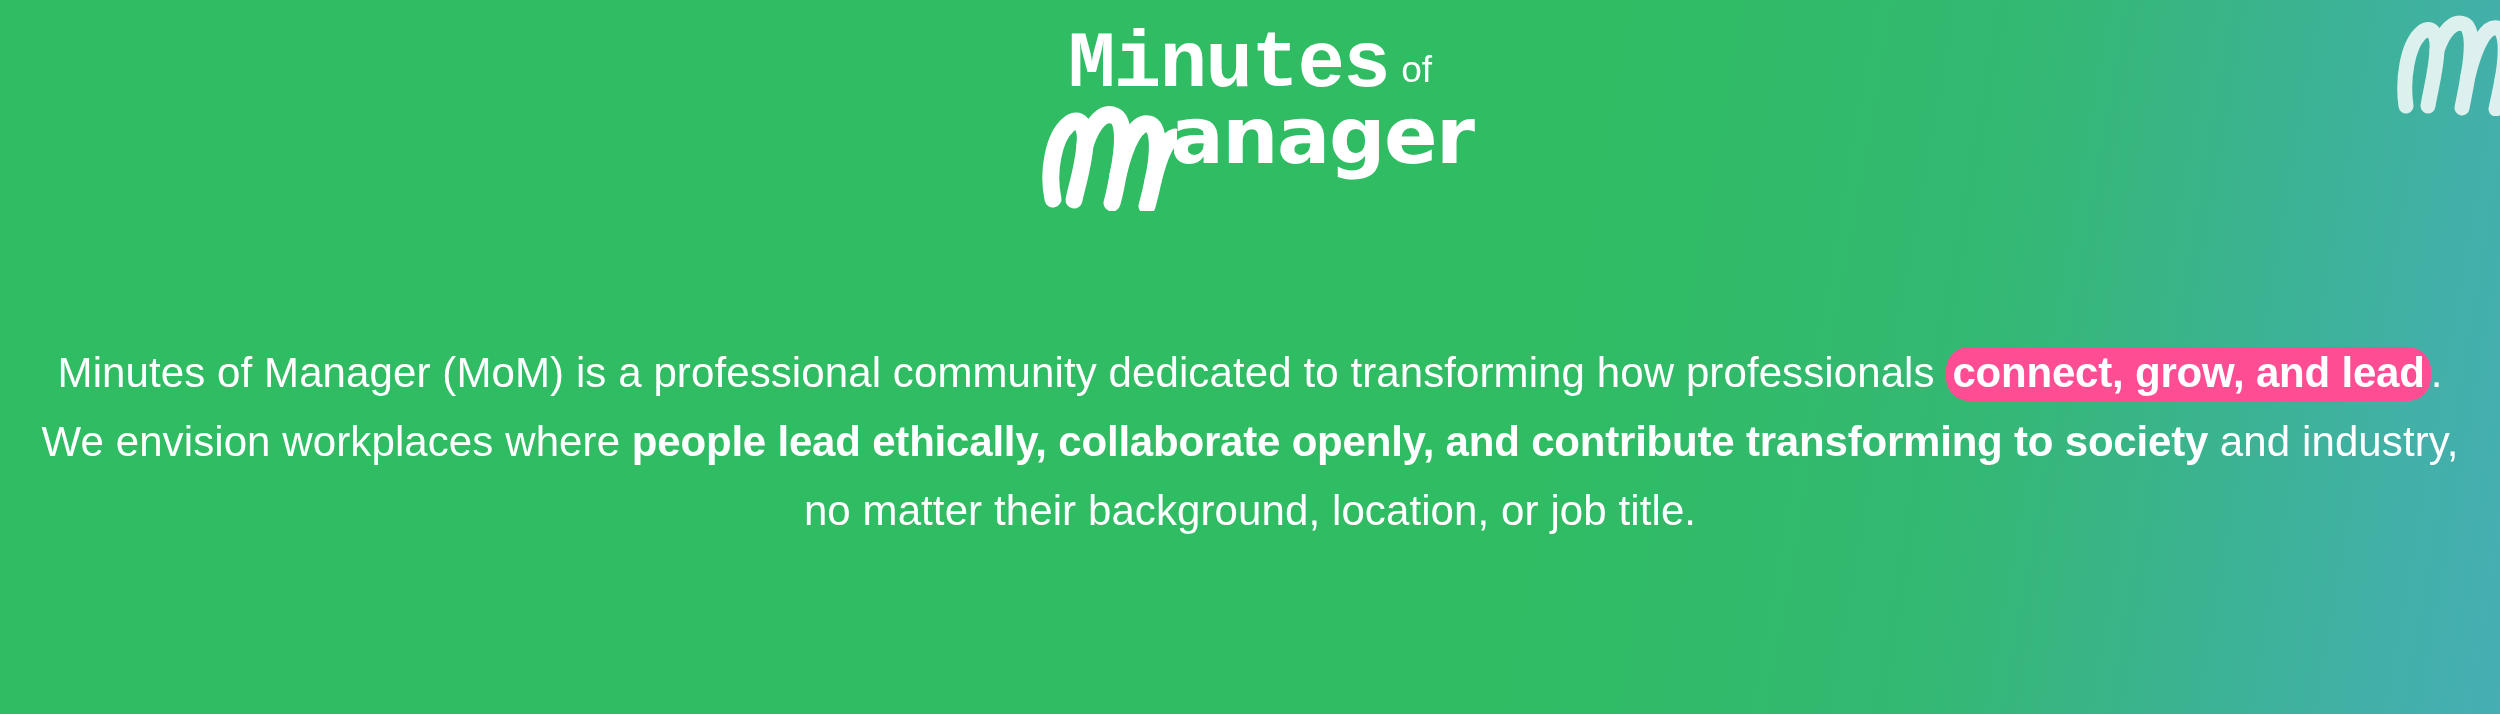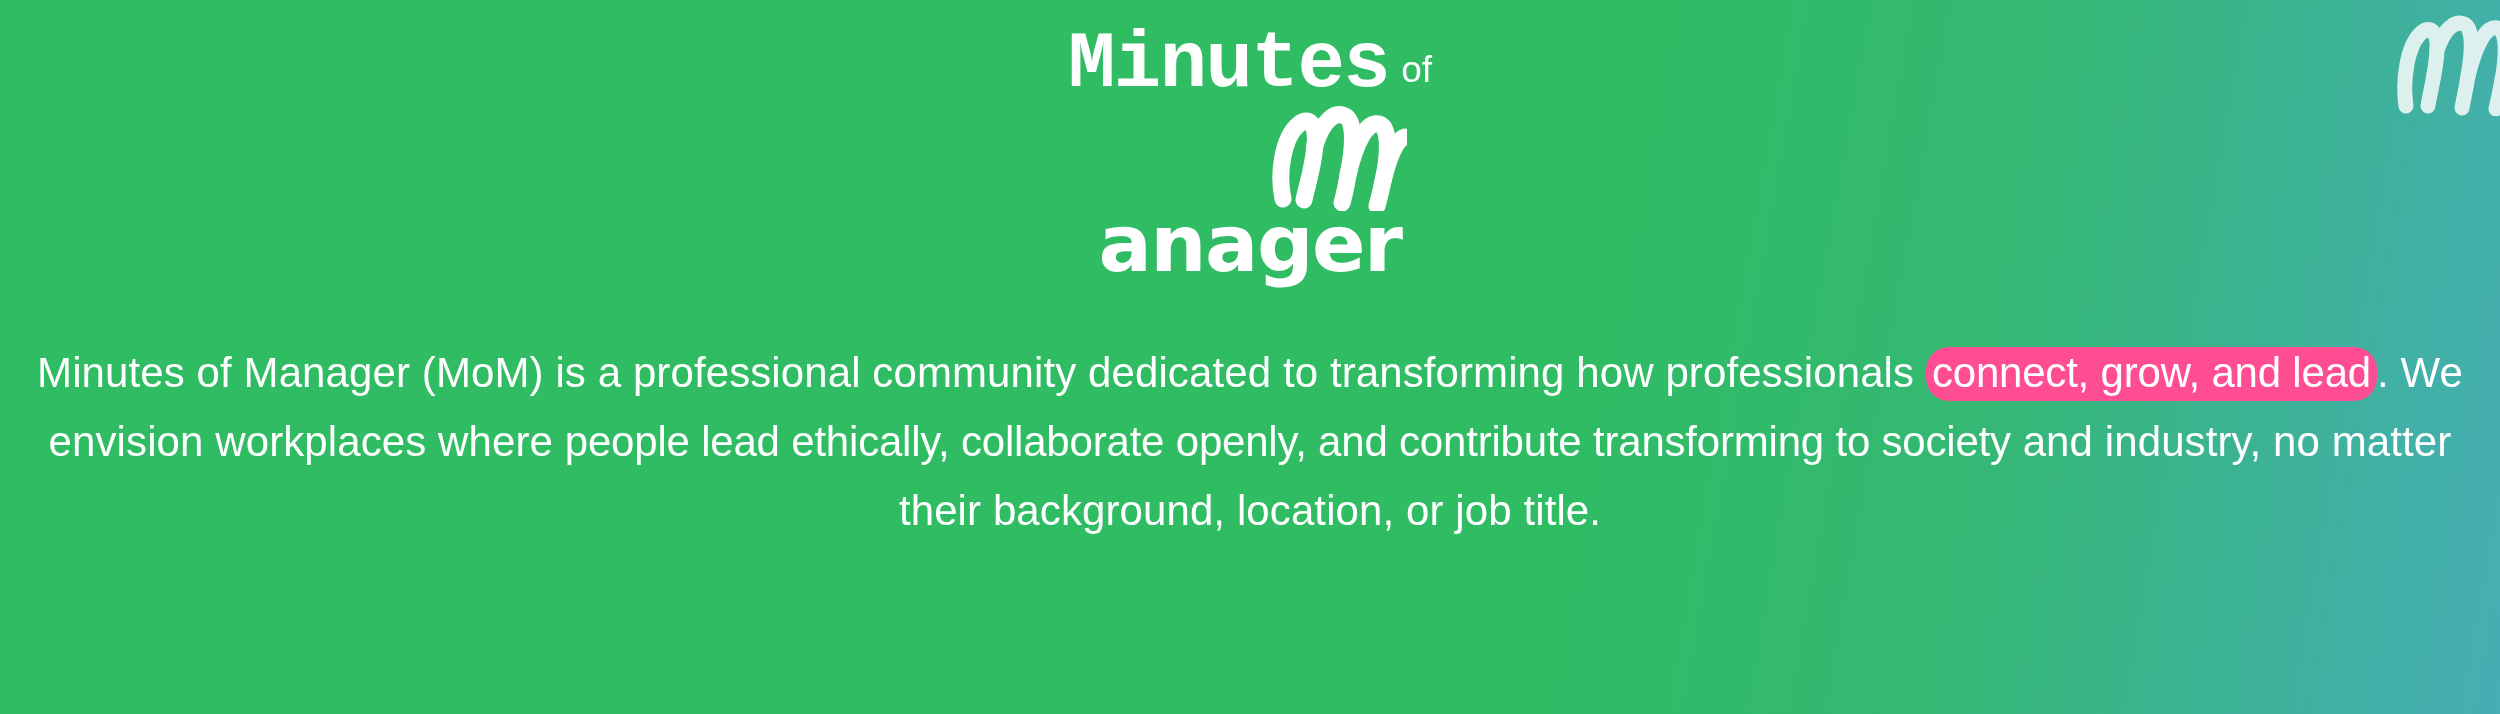--- a/index.html
+++ b/index.html
@@ -79,23 +79,22 @@
 
   .logo-row-two {
     display: block;
     white-space: nowrap;
     margin-top: -6px;
     height: 108px;
     position: relative;
   }
   .logo-row-two-inner {
     display: inline-flex;
-    align-items: flex-end;
+    align-items: flex-start;
     height: 108px;
-    flex-direction: column;
   }
   .script-m {
     display: block;
     width: 150px;
     height: 108px;
     margin-right: -6px;
     position: relative;
     top: 4px;
   }
   .script-m svg { display: block; width: 100%; height: 100%; }
@@ -120,21 +119,21 @@
     width: 2450px;
     text-align: center;
     color: #ffffff;
     font-family: "Liberation Sans", sans-serif;
     font-weight: 300;
     font-size: 42px;
     line-height: 69px;
     letter-spacing: 0.1px;
   }
   .mission b {
-    font-weight: 400;
+    font-weight: 700;
     letter-spacing: -0.2px;
     border-radius: 23px;
   }
   .hl {
     background: #ff4d94;
     color: #ffffff;
     font-weight: 700;
     padding: 2px 6px 5px 6px;
     box-decoration-break: clone;
     -webkit-box-decoration-break: clone;

